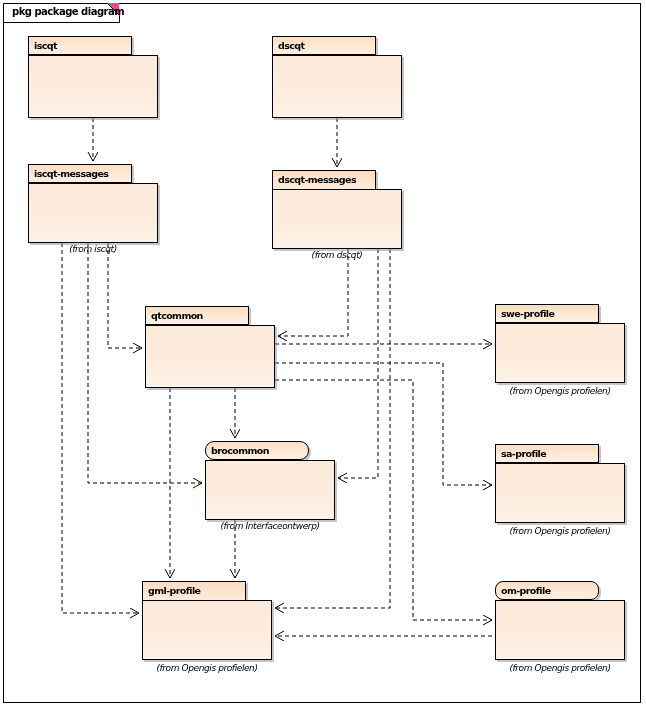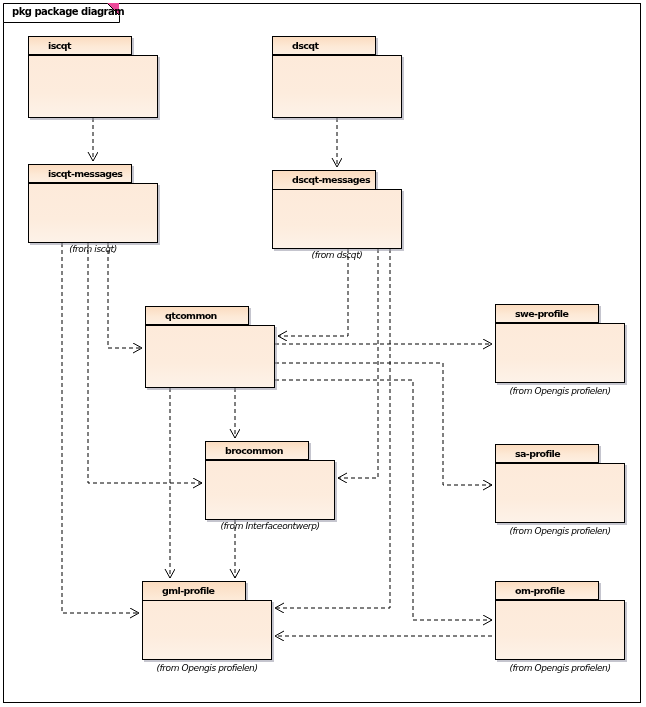--- a/index.html
+++ b/index.html
@@ -71,21 +71,21 @@
     left: 0;
     top: 0;
     height: 19px;
     box-sizing: border-box;
     border: 1px solid #000000;
     background: linear-gradient(to bottom, #fbdcc0 0%, #fde9d6 55%, #fdefe2 100%);
     box-shadow: 2px 2px 0 rgba(150,150,165,0.55);
   }
   .pkg-tab-label {
     position: absolute;
-    left: 19px;
+    left: 5px;
     top: 3px;
     font-size: 9.5px;
     font-weight: bold;
     color: #000000;
     letter-spacing: -0.6px;
     white-space: nowrap;
   }
   .pkg-body {
     position: absolute;
     left: 0;
@@ -189,21 +189,21 @@
   </div>
 
   <div class="pkg">
     <div class="pkg-tab" style="left:145px; top:306px; width:104px; height:19px;padding-left:8px;">
       <span class="pkg-tab-label">qtcommon</span>
     </div>
     <div class="pkg-body" style="left:145px; top:325px; width:130px; height:63px;"></div>
   </div>
 
   <div class="pkg">
-    <div class="pkg-tab" style="left:205px; top:441px; width:104px; height:19px;">
+    <div class="pkg-tab" style="left:205px; top:441px; width:104px; height:19px;border-radius:9px;">
       <span class="pkg-tab-label">brocommon</span>
     </div>
     <div class="pkg-body" style="left:205px; top:460px; width:130px; height:60px;"></div>
     <div class="pkg-from" style="left:195px; top:521px; width:150px;">(from Interfaceontwerp)</div>
   </div>
 
   <div class="pkg">
     <div class="pkg-tab" style="left:142px; top:581px; width:104px; height:30px;">
       <span class="pkg-tab-label">gml-profile</span>
     </div>
@@ -221,20 +221,20 @@
 
   <div class="pkg">
     <div class="pkg-tab" style="left:495px; top:444px; width:104px; height:19px;">
       <span class="pkg-tab-label">sa-profile</span>
     </div>
     <div class="pkg-body" style="left:495px; top:463px; width:130px; height:60px;"></div>
     <div class="pkg-from" style="left:485px; top:526px; width:150px;">(from Opengis profielen)</div>
   </div>
 
   <div class="pkg">
-    <div class="pkg-tab" style="left:495px; top:581px; width:104px; height:19px;">
+    <div class="pkg-tab" style="left:495px; top:581px; width:104px; height:19px;border-radius:8px;">
       <span class="pkg-tab-label">om-profile</span>
     </div>
     <div class="pkg-body" style="left:495px; top:600px; width:130px; height:60px;"></div>
     <div class="pkg-from" style="left:485px; top:663px; width:150px;">(from Opengis profielen)</div>
   </div>
 
 </div>
 
 </body></html>

